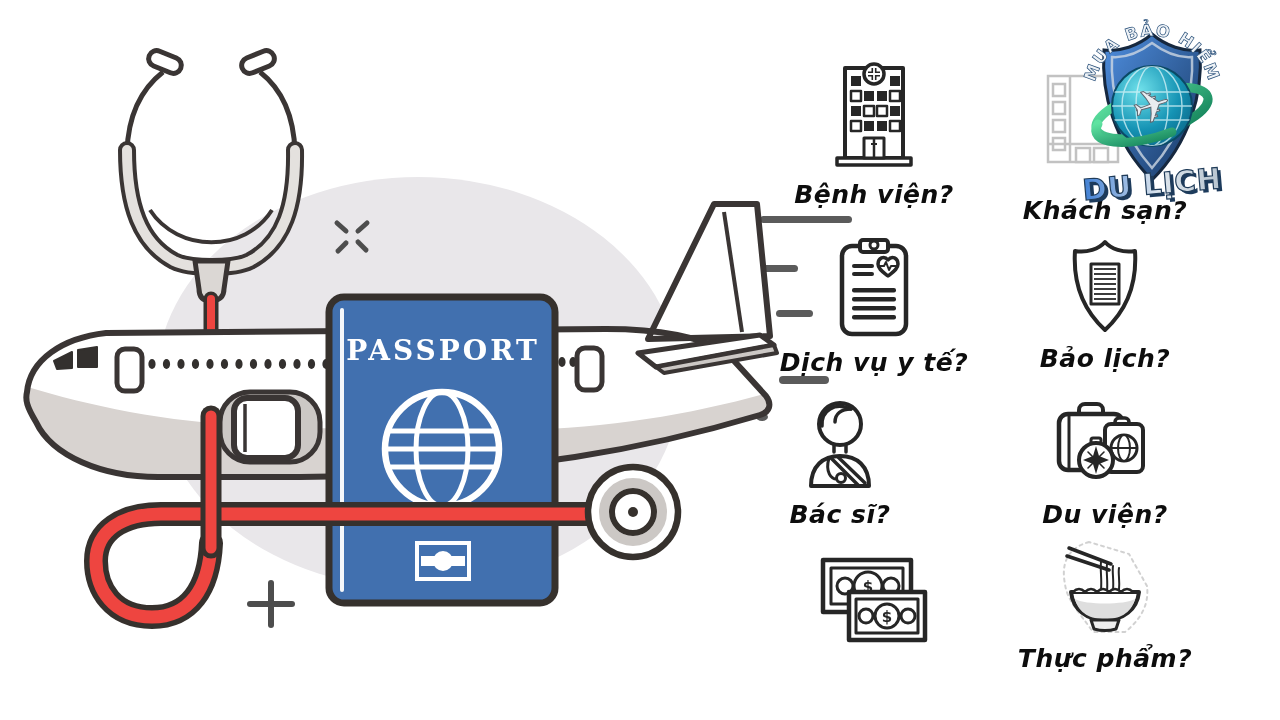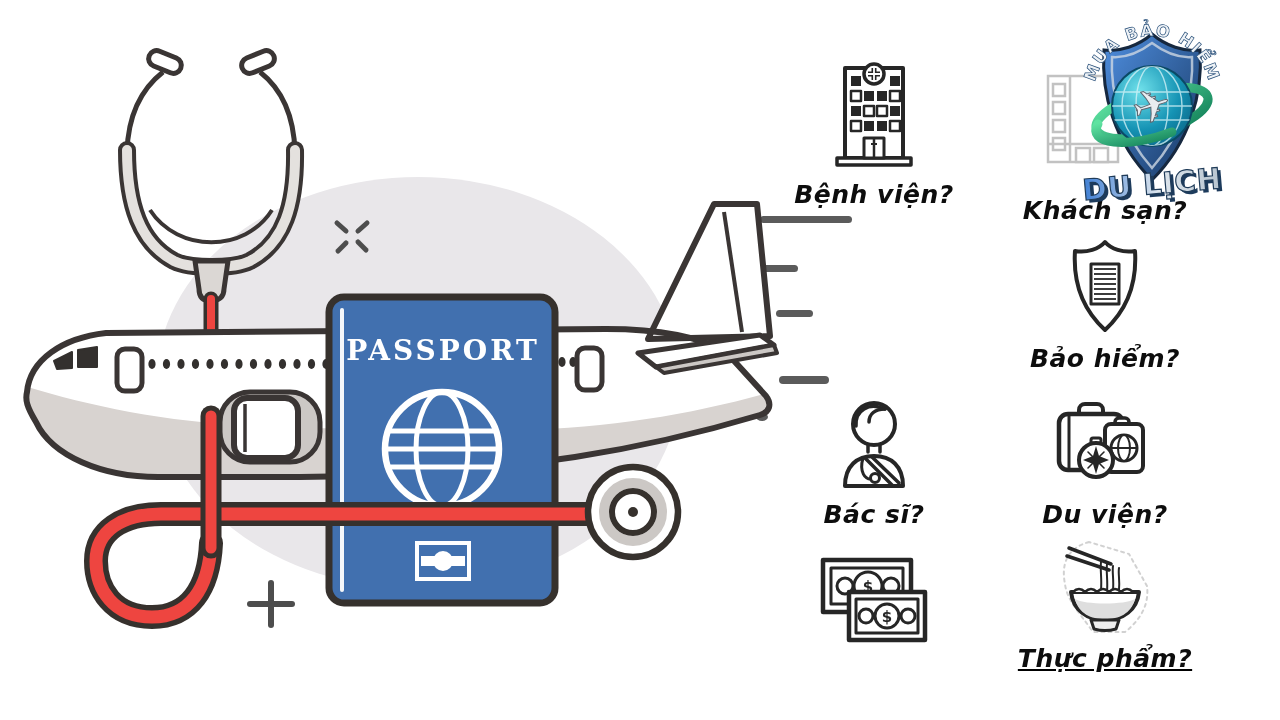--- a/index.html
+++ b/index.html
@@ -183,22 +183,42 @@
         <path d="M 43 10 V 22 M 37 16 H 49" stroke="#262626" stroke-width="5" fill="none"></path>
         <path d="M 43 10 V 22 M 37 16 H 49" stroke="#ffffff" stroke-width="1.8" fill="none"></path>
         <rect x="33" y="80" width="20" height="20" fill="#fff" stroke="#262626" stroke-width="3"></rect>
         <line x1="43" y1="80" x2="43" y2="100" stroke="#262626" stroke-width="2.5"></line>
         <path d="M 43 83 V 89 M 40 86 H 46" stroke="#262626" stroke-width="2" fill="none"></path>
       </g>
     </svg>
     <div class="qlabel">Bệnh viện?</div>
   </div>
 
-
-  <div class="q" style="left:764px;top:400px;width:220px;">
+  <div class="q" style="left:764px;top:238px;width:220px;">
+    <svg class="qicon" width="76" height="100" viewBox="0 0 76 100">
+      <g stroke-linejoin="round">
+        <rect x="6" y="8" width="64" height="88" rx="10" fill="#fff" stroke="#262626" stroke-width="4.5"></rect>
+        <rect x="24" y="2" width="28" height="12" rx="3" fill="#fff" stroke="#262626" stroke-width="4"></rect>
+        <circle cx="38" cy="7" r="4" fill="#fff" stroke="#262626" stroke-width="3"></circle>
+        <g fill="#262626">
+          <rect x="16" y="26" width="22" height="4" rx="2"></rect>
+          <rect x="16" y="34" width="22" height="4" rx="2"></rect>
+          <rect x="16" y="50" width="44" height="4.5" rx="2"></rect>
+          <rect x="16" y="59" width="44" height="4.5" rx="2"></rect>
+          <rect x="16" y="68" width="44" height="4.5" rx="2"></rect>
+          <rect x="16" y="77" width="44" height="4.5" rx="2"></rect>
+        </g>
+        <path d="M 52 22 C 48 17 42 20 42 26 C 42 31 47 34 52 38 C 57 34 62 31 62 26 C 62 20 56 17 52 22 Z" fill="#fff" stroke="#262626" stroke-width="3.5"></path>
+        <path d="M 44 28 L 48 28 L 50 24 L 53 32 L 55 28 L 60 28" fill="none" stroke="#262626" stroke-width="2"></path>
+      </g>
+    </svg>
+    <div class="qlabel">Dịch vụ y tế?</div>
+  </div>
+
+  <div class="q" style="left:730px;top:400px;width:220px;">
     <svg class="qicon" width="66" height="90" viewBox="0 0 66 90">
       <g fill="#fff" stroke="#262626" stroke-width="4" stroke-linejoin="round" stroke-linecap="round">
         <circle cx="33" cy="24" r="21"></circle>
         <path d="M 15 26 C 14 10 28 2 44 9" fill="none" stroke-width="3.5"></path>
         <path d="M 28 22 C 28 14 34 9 44 9" fill="none" stroke-width="3.5"></path>
         <path d="M 27 45 L 27 52 M 39 45 L 39 52" fill="none" stroke-width="3.5"></path>
         <path d="M 4 86 C 4 66 16 56 33 56 C 50 56 62 66 62 86 Z"></path>
         <path d="M 24 58 L 52 86" fill="none" stroke-width="3.5"></path>
         <path d="M 31 57 L 58 83" fill="none" stroke-width="3.5"></path>
         <path d="M 22 58 C 18 72 24 80 31 79" fill="none" stroke-width="3"></path>
@@ -240,21 +260,21 @@
           <line x1="25" y1="31" x2="47" y2="31"></line>
             <line x1="25" y1="36" x2="47" y2="36"></line>
           <line x1="25" y1="41" x2="47" y2="41"></line>
             <line x1="25" y1="46" x2="47" y2="46"></line>
           <line x1="25" y1="51" x2="47" y2="51"></line>
             <line x1="25" y1="56" x2="47" y2="56"></line>
           <line x1="25" y1="61" x2="47" y2="61"></line>
         </g>
       </g>
     </svg>
-    <div class="qlabel">Bảo hiểm?</div>
+    <div class="qlabel">Bảo lịch?</div>
   </div>
 
   <div class="q" style="left:1000px;top:398px;width:210px;">
     <svg class="qicon" width="100" height="92" viewBox="0 0 100 92">
       <g fill="#fff" stroke="#262626" stroke-linejoin="round" stroke-linecap="round">
         <rect x="24" y="6" width="24" height="14" rx="6" stroke-width="4"></rect>
         <rect x="4" y="16" width="64" height="56" rx="9" stroke-width="4.5"></rect>
         <line x1="14" y1="18" x2="14" y2="70" stroke-width="3"></line>
         <rect x="60" y="20" width="14" height="10" rx="4" stroke-width="3.5"></rect>
         <rect x="50" y="26" width="38" height="48" rx="6" stroke-width="4"></rect>
@@ -263,21 +283,21 @@
         <line x1="56" y1="50" x2="82" y2="50" stroke-width="2"></line>
         <rect x="36" y="40" width="10" height="7" rx="2" stroke-width="3"></rect>
         <circle cx="41" cy="62" r="17" stroke-width="4"></circle>
         <path d="M 41 48 L 44 58 L 54 62 L 44 66 L 41 76 L 38 66 L 28 62 L 38 58 Z" fill="#262626" stroke="none"></path>
         <path d="M 33 54 L 49 70 M 49 54 L 33 70" stroke-width="1.6"></path>
       </g>
     </svg>
     <div class="qlabel">Du viện?</div>
   </div>
 
-  <div class="q" style="left:1000px;top:540px;width:210px;text-decoration:underline;">
+  <div class="q" style="left:1000px;top:540px;width:210px;">
     <svg class="qicon" width="92" height="94" viewBox="0 0 92 94">
       <g stroke-linecap="round">
         <path d="M 30 2 C 8 8 2 24 6 44 C 8 60 20 72 34 92 L 66 92 C 84 78 90 62 88 46 L 70 14 Z" fill="none" stroke="#cccccc" stroke-width="2" stroke-dasharray="3 4" opacity="0.9"></path>
         <line x1="10" y1="8" x2="52" y2="24" stroke="#262626" stroke-width="3.5"></line>
         <line x1="8" y1="16" x2="50" y2="30" stroke="#262626" stroke-width="3.5"></line>
         <g stroke="#262626" stroke-width="2" fill="none">
           <path d="M 42 22 C 41 30 43 38 42 50"></path>
           <path d="M 48 24 C 47 32 49 40 48 52"></path>
           <path d="M 54 26 C 53 32 55 40 54 50"></path>
           <path d="M 60 28 C 59 34 61 40 60 50"></path>

